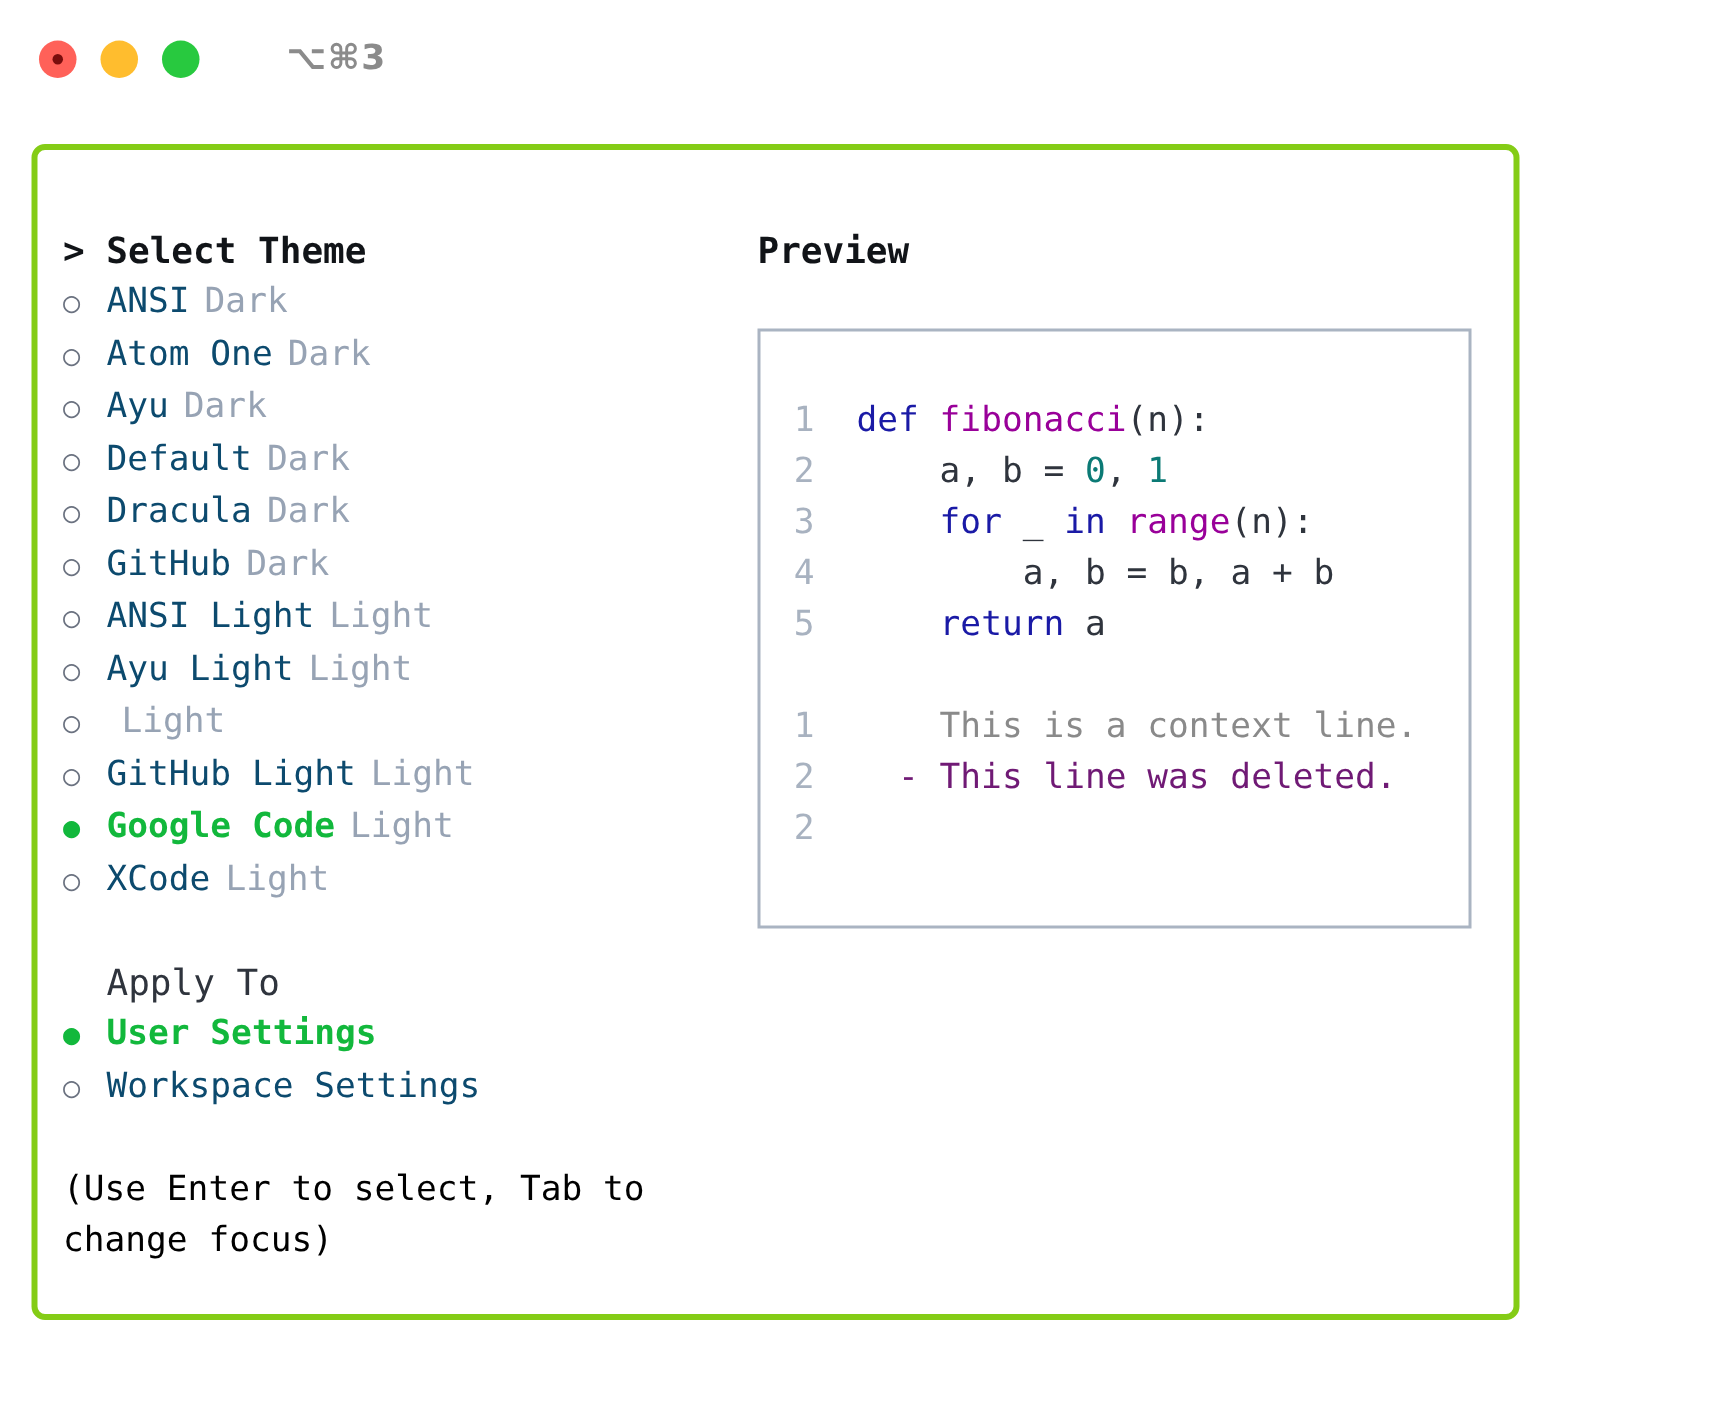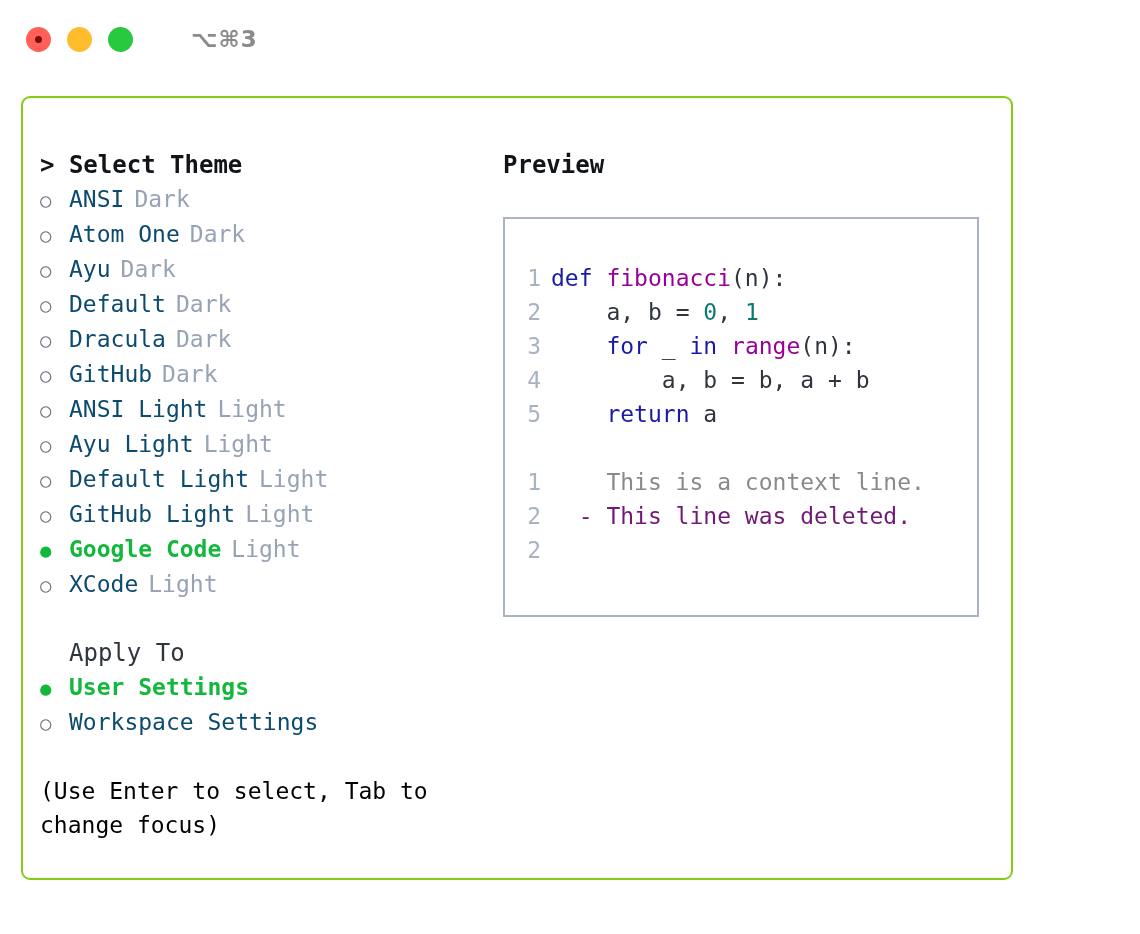--- a/index.html
+++ b/index.html
@@ -70,21 +70,21 @@
     font-family: "DejaVu Sans", "Liberation Sans", sans-serif;
   }
 
   
   .panel {
     position: absolute;
     left: 21px;
     top: 96px;
     width: 992px;
     height: 784px;
-    border: 2px solid #84cc16;
+    border: 4px solid #84cc16;
     border-radius: 9px;
     box-sizing: border-box;
     background: #ffffff;
   }
 
   .cols {
     position: absolute;
     left: 0; top: 0;
     width: 100%; height: 100%;
     display: flex;
@@ -170,21 +170,21 @@
     white-space: pre;
   }
   .lnum {
     width: 34px;
     flex: 0 0 34px;
     text-align: right;
     color: #a8b2c0;
     padding-right: 10px;
     box-sizing: border-box;
   }
-  .ctext { white-space: pre; }
+  .ctext { white-space: pre; margin-left: 18px; }
   .blank { height: 34px; }
 
   
   .tk-kw   { color: #1a1aa6; }
   .tk-fn   { color: #990099; }
   .tk-num  { color: #0b7a75; }
   .tk-pl   { color: #2f343d; }
   .tk-ctx  { color: #8a8a8a; }
   .tk-del  { color: #701a75; }
   .tk-add  { color: #00cc22; }
@@ -212,21 +212,21 @@
 
         <div id="theme-items">
             <div class="opt"><span class="marker">○</span><span class="opt-label">ANSI</span><span class="opt-variant">Dark</span></div>
             <div class="opt"><span class="marker">○</span><span class="opt-label">Atom One</span><span class="opt-variant">Dark</span></div>
             <div class="opt"><span class="marker">○</span><span class="opt-label">Ayu</span><span class="opt-variant">Dark</span></div>
             <div class="opt"><span class="marker">○</span><span class="opt-label">Default</span><span class="opt-variant">Dark</span></div>
             <div class="opt"><span class="marker">○</span><span class="opt-label">Dracula</span><span class="opt-variant">Dark</span></div>
             <div class="opt"><span class="marker">○</span><span class="opt-label">GitHub</span><span class="opt-variant">Dark</span></div>
             <div class="opt"><span class="marker">○</span><span class="opt-label">ANSI Light</span><span class="opt-variant">Light</span></div>
             <div class="opt"><span class="marker">○</span><span class="opt-label">Ayu Light</span><span class="opt-variant">Light</span></div>
-            <div class="opt"><span class="marker">○</span><span class="opt-label">Default Light</span><span class="opt-variant">Light</span></div>
+            <div class="opt"><span class="marker">○</span><span class="opt-variant">Light</span></div>
             <div class="opt"><span class="marker">○</span><span class="opt-label">GitHub Light</span><span class="opt-variant">Light</span></div>
             <div class="opt sel"><span class="marker on">●</span><span class="opt-label">Google Code</span><span class="opt-variant">Light</span></div>
             <div class="opt"><span class="marker">○</span><span class="opt-label">XCode</span><span class="opt-variant">Light</span></div>
           </div>
 
         <div class="spacer"></div>
 
         <div class="section-head plain">Apply To</div>
 
         <div id="apply-items">

